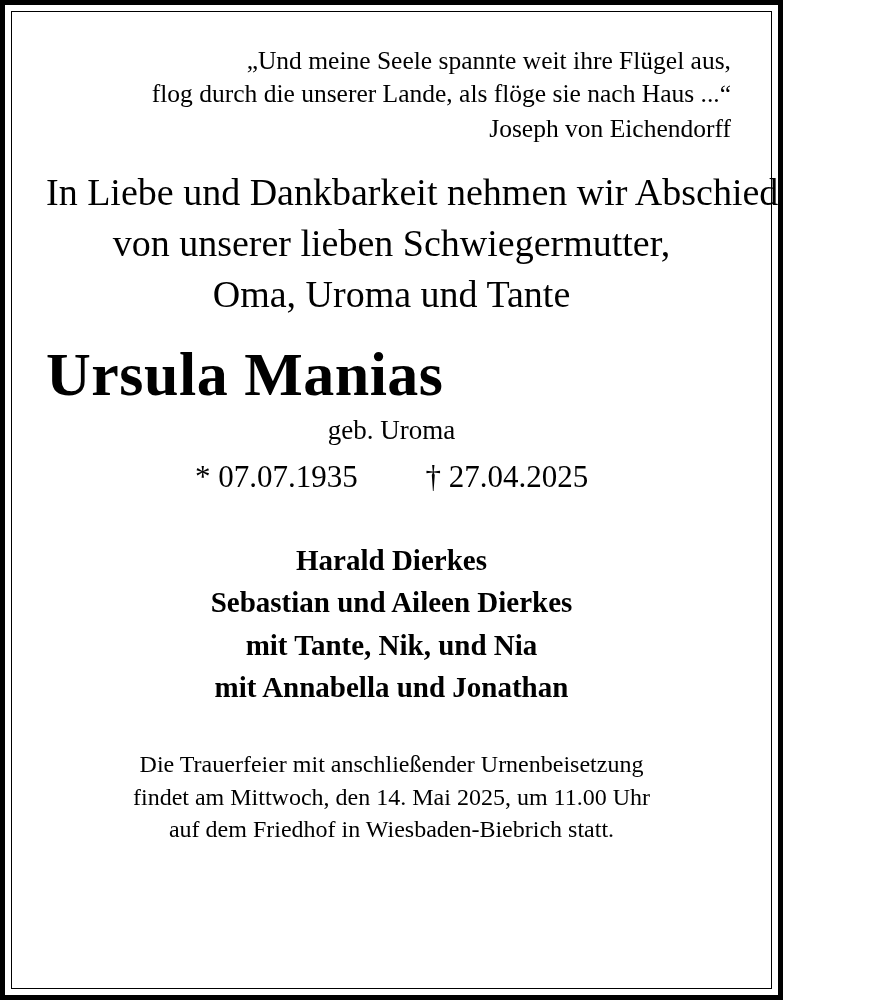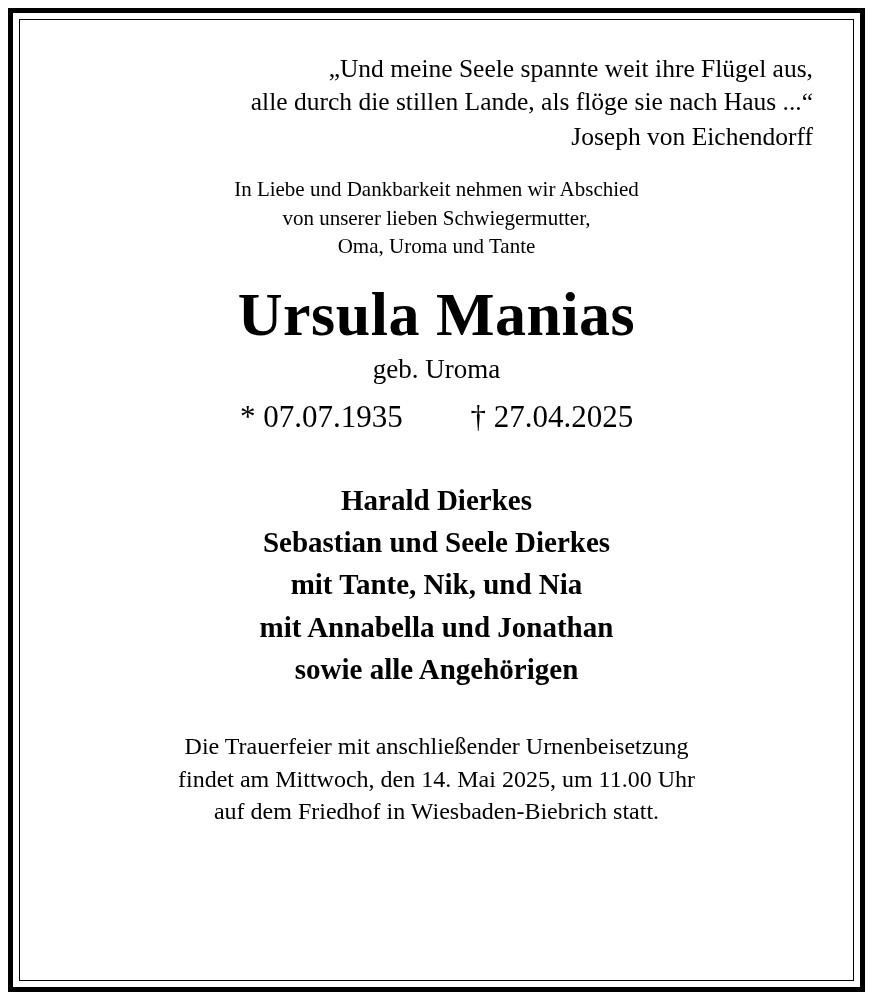--- a/index.html
+++ b/index.html
@@ -9,25 +9,25 @@
   }
   body {
     width: 873px;
     height: 1000px;
     font-family: "Liberation Serif", serif;
     color: #000000;
     overflow: hidden;
   }
   .obituary {
     position: relative;
-    width: 873px;
+    width: 783px;
     height: 1000px;
     box-sizing: border-box;
     background: #ffffff;
-    padding: 8px;
+    padding: 0;
   }
   .frame-outer {
     box-sizing: border-box;
     width: 100%;
     height: 100%;
     border: 5px solid #000000;
     padding: 6px;
   }
   .frame-inner {
     box-sizing: border-box;
@@ -51,28 +51,27 @@
     white-space: pre;
   }
   .poem-author {
     display: block;
     white-space: pre;
     margin-top: 2px;
   }
 
   .intro {
     text-align: center;
-    font-size: 21px;
+    font-size: 38px;
     line-height: 1.34;
     margin-top: 22px;
   }
   .intro-line { display: block; white-space: pre; }
 
   .name {
-    text-align: center;
     font-size: 62px;
     font-weight: bold;
     letter-spacing: 0.5px;
     line-height: 1.12;
     margin-top: 20px;
   }
 
   .maiden {
     text-align: center;
     font-size: 27px;
@@ -118,45 +117,44 @@
 </style>
 </head>
 <body>
 
 <div class="obituary">
   <div class="frame-outer">
     <div class="frame-inner">
 
       <div class="poem">
         <span class="poem-line">„Und meine Seele spannte weit ihre Flügel aus,</span>
-        <span class="poem-line">alle durch die stillen Lande, als flöge sie nach Haus ...“</span>
+        <span class="poem-line">flog durch die unserer Lande, als flöge sie nach Haus ...“</span>
         <span class="poem-author">Joseph von Eichendorff</span>
       </div>
 
       <div class="intro">
         <span class="intro-line">In Liebe und Dankbarkeit nehmen wir Abschied</span>
         <span class="intro-line">von unserer lieben Schwiegermutter,</span>
         <span class="intro-line">Oma, Uroma und Tante</span>
       </div>
 
       <div class="name">Ursula Manias</div>
 
       <div class="maiden">geb. Uroma</div>
 
       <div class="dates">
         <span class="birth"><span>*</span> <span>07.07.1935</span></span>
         <span class="death"><span>†</span> <span>27.04.2025</span></span>
       </div>
 
       <div class="mourners">
         <span class="mourner-line">Harald Dierkes</span>
-        <span class="mourner-line">Sebastian und Seele Dierkes</span>
+        <span class="mourner-line">Sebastian und Aileen Dierkes</span>
         <span class="mourner-line">mit Tante, Nik, und Nia</span>
         <span class="mourner-line">mit Annabella und Jonathan</span>
-        <span class="mourner-line">sowie alle Angehörigen</span>
       </div>
 
       <div class="funeral">
         <span class="funeral-line">Die Trauerfeier mit anschließender Urnenbeisetzung</span>
         <span class="funeral-line">findet am Mittwoch, den 14. Mai 2025, um 11.00 Uhr</span>
         <span class="funeral-line">auf dem Friedhof in Wiesbaden-Biebrich statt.</span>
       </div>
 
     </div>
   </div>

